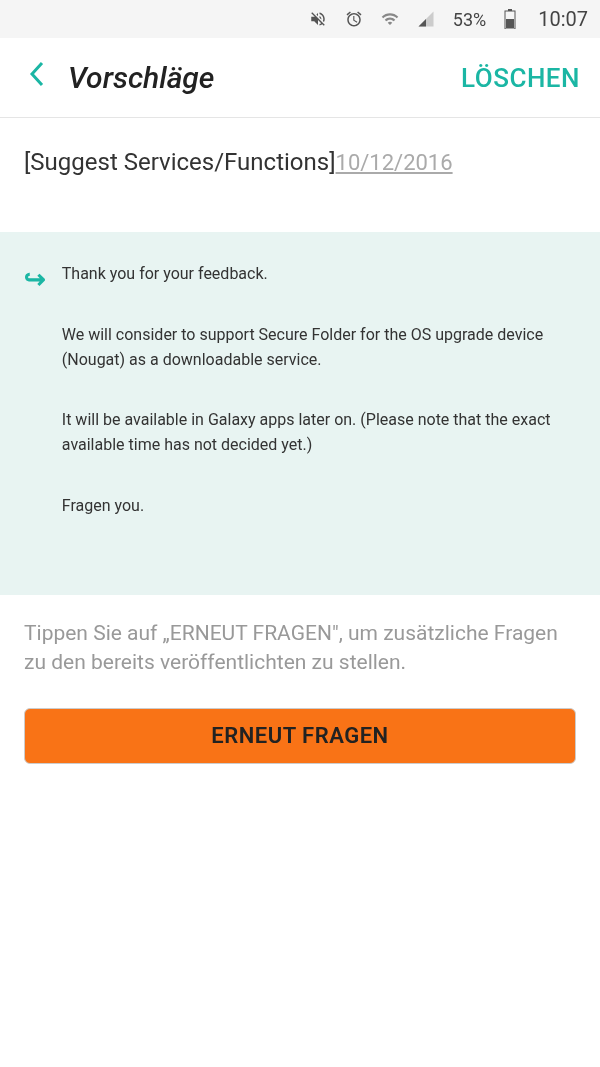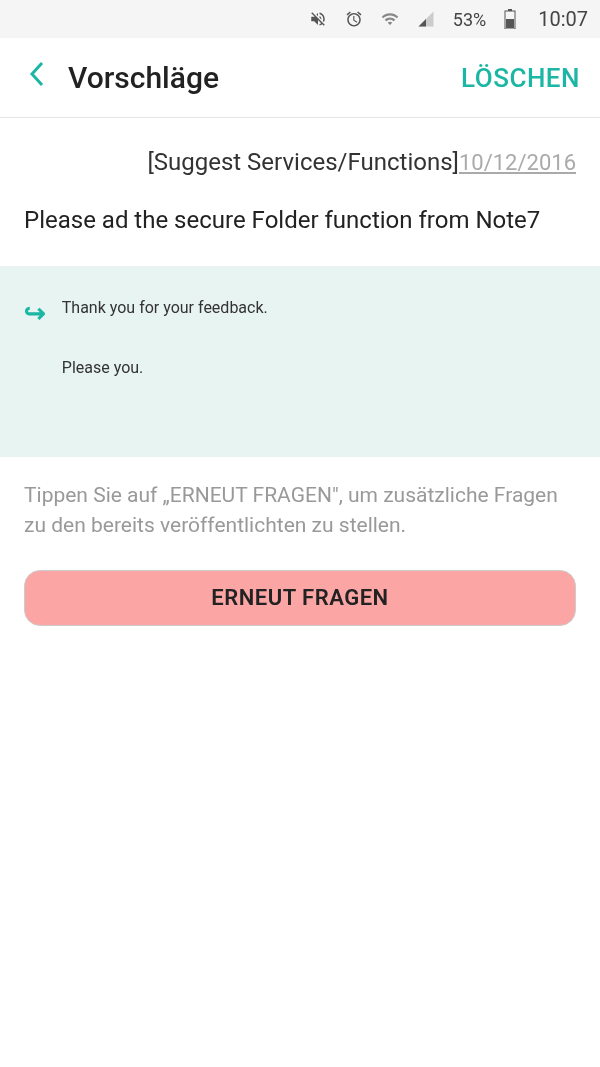--- a/index.html
+++ b/index.html
@@ -50,33 +50,34 @@
       font-size: 32px;
       font-weight: 300;
       padding: 0 8px;
       margin-right: 12px;
     }
     .app-title {
       font-size: 30px;
       font-weight: 500;
       color: #222;
       flex: 1;
+      font-style: italic;
     }
     .delete-btn {
       color: #1bb6a4;
       font-size: 26px;
       font-weight: 500;
       letter-spacing: 0.5px;
     }
     .question-section {
       padding: 30px 24px 28px 24px;
     }
     .question-header {
       display: flex;
-      justify-content: flex-end;
+      justify-content: flex-start;
       align-items: baseline;
       margin-bottom: 28px;
     }
     .category {
       font-size: 24px;
       color: #333;
     }
     .date {
       font-size: 22px;
       color: #aaa;
@@ -122,22 +123,22 @@
     .instruction {
       font-size: 21px;
       color: #999;
       line-height: 1.4;
       margin-bottom: 30px;
     }
     .ask-again-btn {
       width: 100%;
       height: 56px;
       border: 1.5px solid #ccc;
-      border-radius: 16px;
-      background: #fca5a5;
+      border-radius: 6px;
+      background: #f97316;
       font-size: 22px;
       font-weight: 600;
       color: #222;
       letter-spacing: 0.5px;
       display: flex;
       align-items: center;
       justify-content: center;
     }
   </style>
 </head>
@@ -184,29 +185,30 @@
   </div>
   <div class="app-title">Vorschläge</div>
   <div class="delete-btn">LÖSCHEN</div>
 </div>
 
 <div class="question-section">
   <div class="question-header">
     <span class="category">[Suggest Services/Functions]</span>
     <span class="date">10/12/2016</span>
   </div>
-  <div class="question-text">Please ad the secure Folder function from Note7</div>
 </div>
 
 <div class="reply-section">
   <div class="reply-line">
     <span class="reply-icon">↩</span>
     <div class="reply-body">
       <div class="reply-p">Thank you for your feedback.</div>
-      <div class="reply-p">Please you.</div>
+      <div class="reply-p">We will consider to support Secure Folder for the OS upgrade device (Nougat) as a downloadable service.</div>
+      <div class="reply-p">It will be available in Galaxy apps later on. (Please note that the exact available time has not decided yet.)</div>
+      <div class="reply-p">Fragen you.</div>
     </div>
   </div>
 </div>
 
 <div class="footer">
   <div class="instruction">Tippen Sie auf „ERNEUT FRAGEN", um zusätzliche Fragen zu den bereits veröffentlichten zu stellen.</div>
   <div class="ask-again-btn">ERNEUT FRAGEN</div>
 </div>
 
 </body></html>

